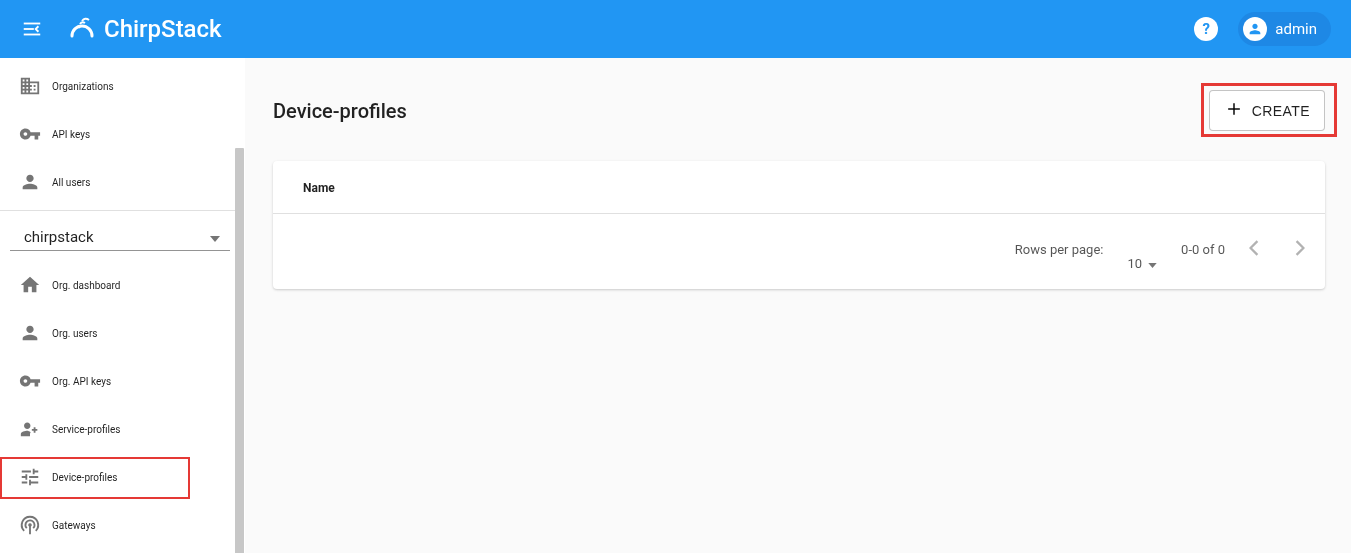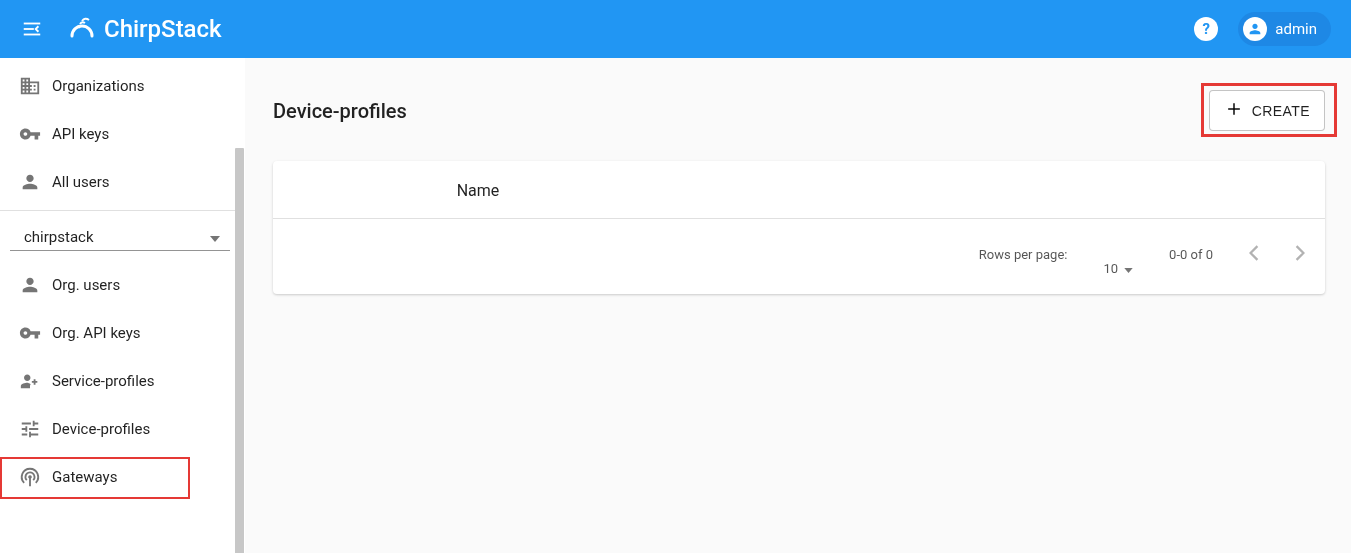--- a/index.html
+++ b/index.html
@@ -82,21 +82,21 @@
   padding-left: 8px;
   cursor: pointer;
   color: rgba(0,0,0,.87);
 }
 .sidebar-item .icon {
   width: 44px;
   display: flex;
   justify-content: center;
   color: #757575;
 }
-.sidebar-item .label { font-size: 15px; }
+.sidebar-item .label { font-size: 10px; }
 .divider { height: 1px; background: #e0e0e0; margin: 4px 0; }
 .org-select {
   display: flex;
   align-items: center;
   justify-content: space-between;
   padding: 8px 10px 4px 14px;
   border-bottom: 1px solid rgba(0,0,0,.42);
   margin: 8px 14px 10px 10px;
   cursor: pointer;
 }
@@ -145,35 +145,34 @@
 }
 
 .card {
   background: #fff;
   border-radius: 4px;
   box-shadow: 0 1px 3px rgba(0,0,0,.12), 0 1px 2px rgba(0,0,0,.08);
 }
 .table-head {
   display: flex;
   padding: 20px 30px 18px 30px;
-  font-size: 16px;
-  font-weight: 400;
+  font-size: 12px;
+  font-weight: 700;
   color: rgba(0,0,0,.87);
   border-bottom: 1px solid #e0e0e0;
-  text-align: center;
 }
 .col-name { width: 350px; }
 .col-ns { flex:1; }
 
 .table-footer {
   display: flex;
   align-items: center;
   justify-content: flex-end;
   padding: 14px 20px 18px 20px;
-  gap: 36px;
+  gap: 24px;
   font-size: 13px;
   color: rgba(0,0,0,.67);
 }
 .rows-select { display:flex; align-items:center; gap:6px; cursor:pointer;margin-top:28px; }
 .page-nav { display:flex; gap:36px; }
 .page-nav .chev { color: rgba(0,0,0,.3); cursor:pointer; }
 
 
 .scroll-strip {
   position: absolute;
@@ -252,20 +251,28 @@
 
     <div class="org-select">
       <span class="value">chirpstack</span>
       <span>
         <svg width="10" height="6" viewBox="0 0 10 6" fill="#757575">
             <path d="M0 0l5 6 5-6z"></path>
           </svg>
       </span>
     </div>
 
+    <div class="sidebar-item">
+      <span class="icon">
+        <svg width="22" height="22" viewBox="0 0 24 24" fill="#757575">
+            <path d="M10 20v-6h4v6h5v-8h3L12 3 2 12h3v8z"></path>
+          </svg>
+      </span>
+      <span class="label">Org. dashboard</span>
+    </div>
 
     <div class="sidebar-item">
       <span class="icon">
         <svg width="22" height="22" viewBox="0 0 24 24" fill="#757575">
             <path d="M12 12c2.21 0 4-1.79 4-4s-1.79-4-4-4-4 1.79-4 4 1.79 4 4 4zm0 2c-2.67 0-8 1.34-8 4v2h16v-2c0-2.66-5.33-4-8-4z"></path>
           </svg>
       </span>
       <span class="label">Org. users</span>
     </div>
 

